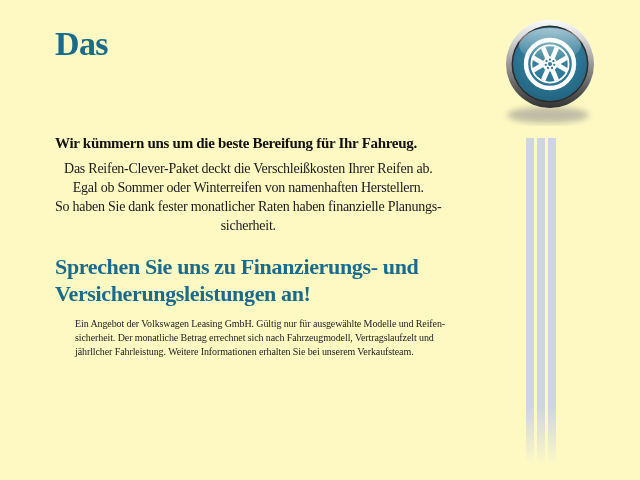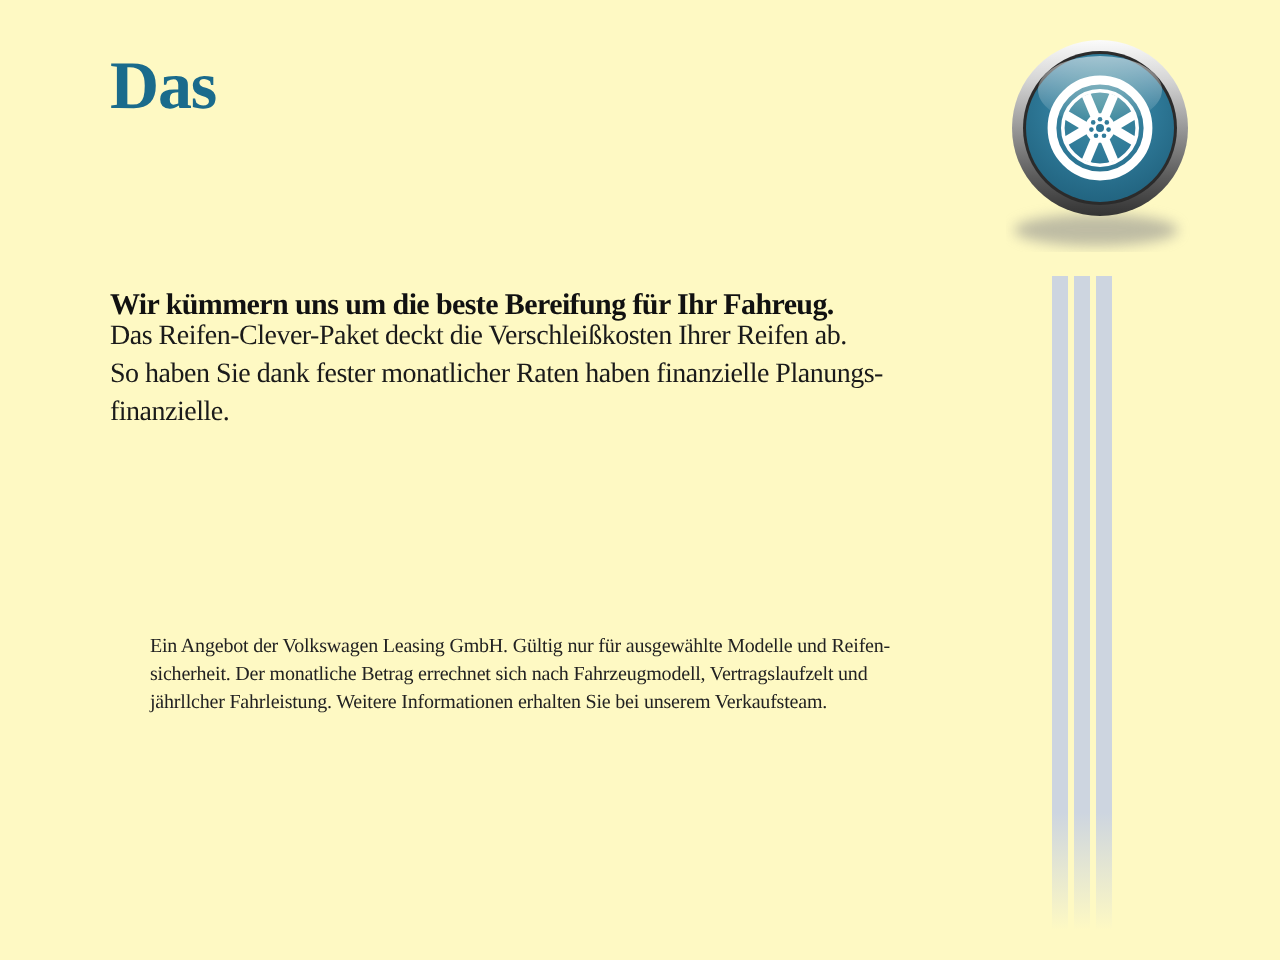--- a/index.html
+++ b/index.html
@@ -23,37 +23,37 @@
     font-size: 34px;
     line-height: 43px;
     font-weight: bold;
     letter-spacing: -0.6px;
     color: #1a6b8c;
     white-space: nowrap;
   }
   .subtitle {
     position: absolute;
     left: 55px;
-    top: 145px;
+    top: 135px;
     font-size: 15px;
     font-weight: bold;
     letter-spacing: -0.3px;
     color: #111111;
     white-space: nowrap;
   }
   .body-text {
     position: absolute;
     left: 55px;
     top: 159px;
     font-size: 14px;
     line-height: 19px;
     letter-spacing: -0.25px;
     color: #1a1a1a;
   }
-  .body-text div { white-space: nowrap; }
+  .body-text div { white-space: nowrap; text-align: center; }
   .cta-heading {
     position: absolute;
     left: 55px;
     top: 253px;
     font-size: 22px;
     line-height: 27px;
     font-weight: bold;
     letter-spacing: -0.35px;
     color: #1a6b8c;
     white-space: nowrap;
@@ -100,24 +100,29 @@
 <div class="page">
 
   <div class="main-title">
     <div>Das</div>
   </div>
 
   <div class="subtitle">Wir kümmern uns um die beste Bereifung für Ihr Fahreug.</div>
 
   <div class="body-text">
     <div>Das Reifen-Clever-Paket deckt die Verschleißkosten Ihrer Reifen ab.</div>
+    <div>Egal ob Sommer oder Winterreifen von namenhaften Herstellern.</div>
     <div>So haben Sie dank fester monatlicher Raten haben finanzielle Planungs-</div>
-    <div>finanzielle.</div>
+    <div>sicherheit.</div>
   </div>
 
+  <div class="cta-heading">
+    <div>Sprechen Sie uns zu Finanzierungs- und</div>
+    <div>Versicherungsleistungen an!</div>
+  </div>
 
   <div class="legal">
     <div>Ein Angebot der Volkswagen Leasing GmbH. Gültig nur für ausgewählte Modelle und Reifen-</div>
     <div>sicherheit. Der monatliche Betrag errechnet sich nach Fahrzeugmodell, Vertragslaufzelt und</div>
     <div>jährllcher Fahrleistung. Weitere Informationen erhalten Sie bei unserem Verkaufsteam.</div>
   </div>
 
   <div class="wheel-button">
     <svg width="96" height="110" viewBox="0 0 96 110" xmlns="http://www.w3.org/2000/svg">
       <defs>

